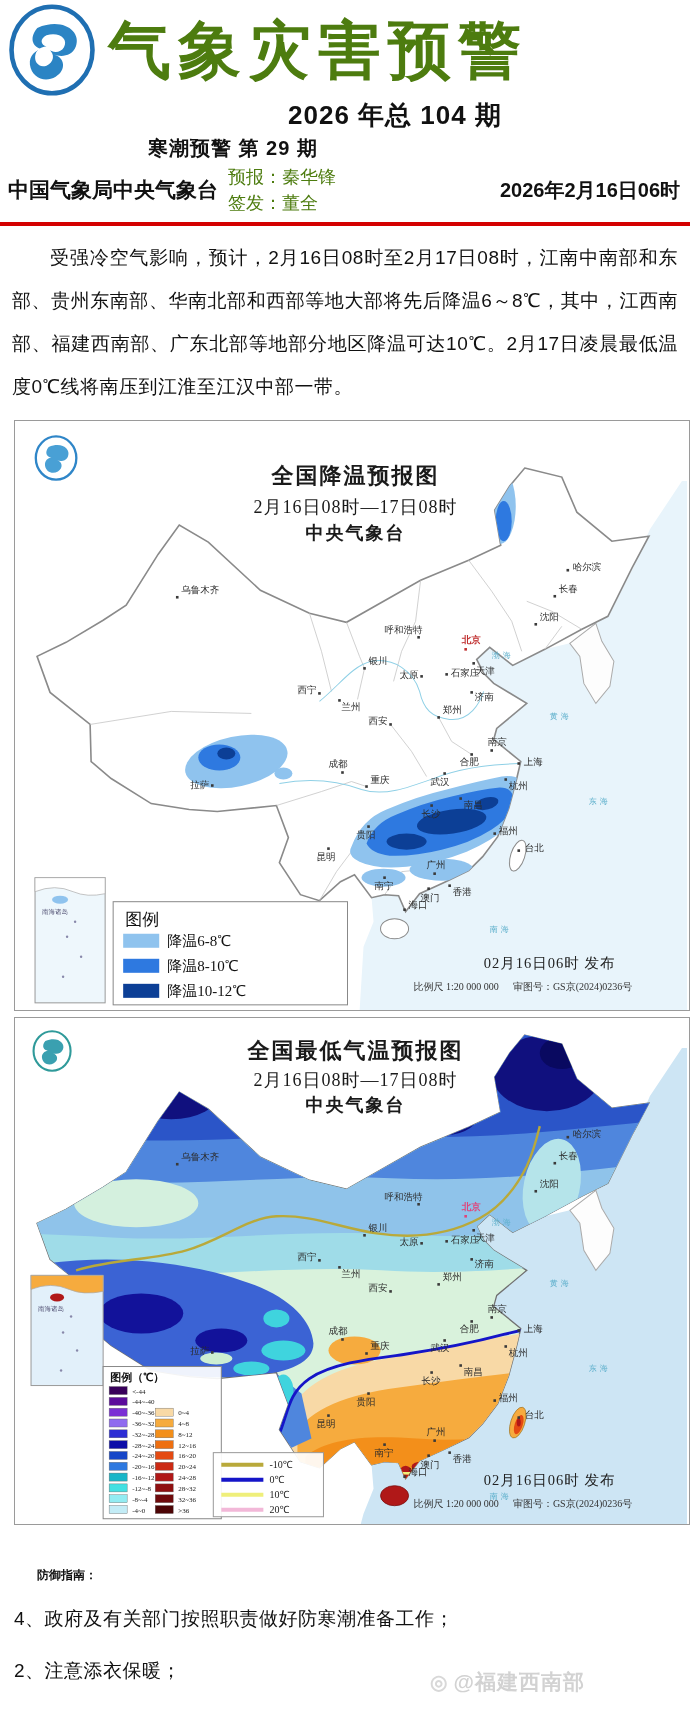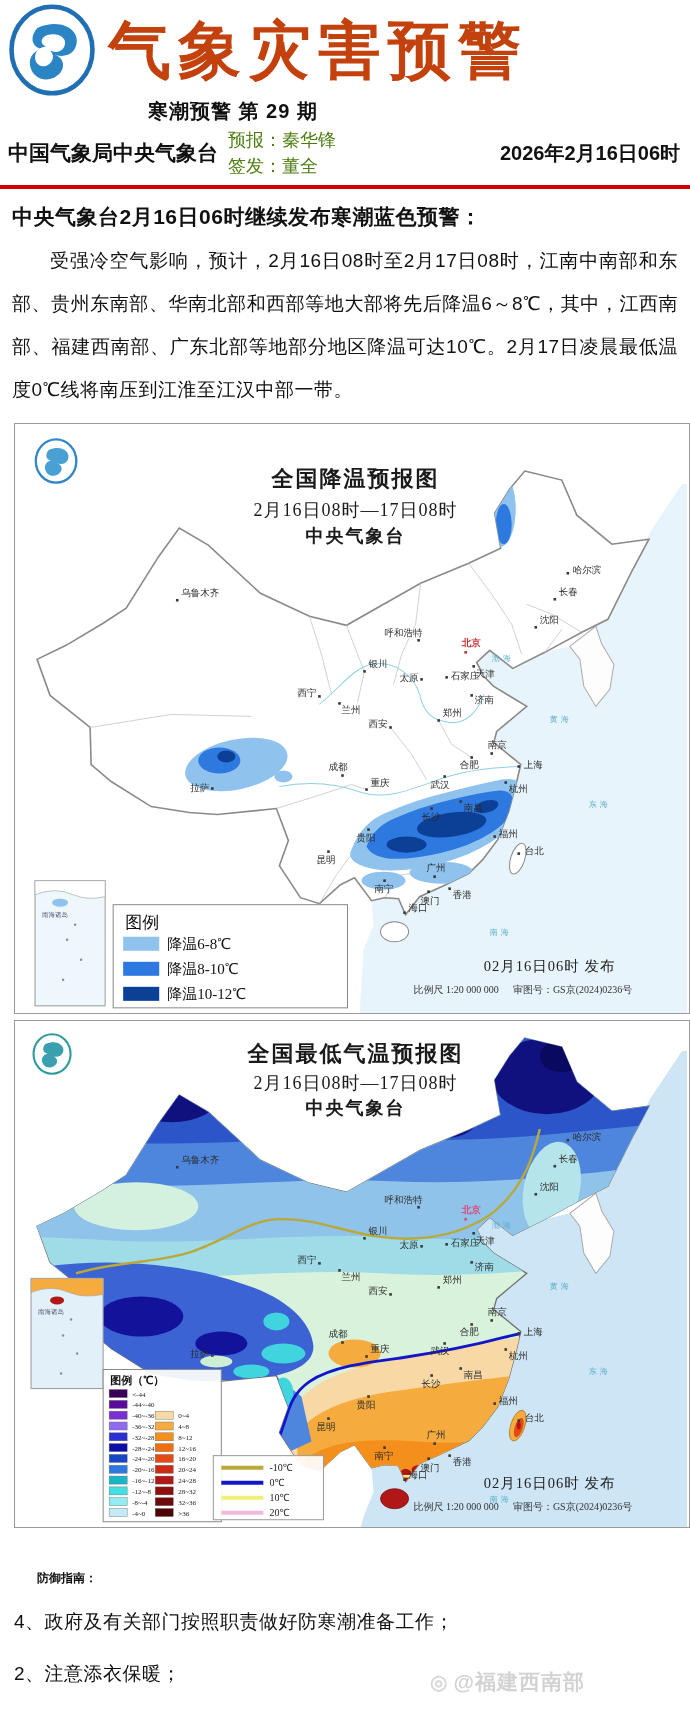--- a/index.html
+++ b/index.html
@@ -49,35 +49,35 @@
 <body>
 
 <div class="page">
 
   <div class="hdr-row">
     <svg class="logo-big" viewBox="0 0 100 100">
       <ellipse cx="50" cy="50" rx="44" ry="47" fill="#fff" stroke="#1f6fb2" stroke-width="5"></ellipse>
       <path d="M34,26 C62,14 82,30 76,46 C72,57 60,58 52,55 C64,58 66,72 54,79 C42,86 28,80 26,66 C25,56 32,50 40,49 C30,48 24,38 34,26 Z" fill="#2b84c4"></path>
       <path d="M44,34 C58,30 68,38 63,47 C59,54 50,53 46,49 C54,54 52,64 44,67 C36,70 30,63 32,55 C34,48 40,47 44,46 C38,45 36,38 44,34 Z" fill="#fff"></path>
     </svg>
-    <h1 class="main-title" style="color:#c2410c">气象灾害预警</h1>
+    <h1 class="main-title" style="color:#4d7c0f">气象灾害预警</h1>
   </div>
+  <div class="issue-line">2026 年总 104 期</div>
   <div class="bulletin-line">寒潮预警 第 29 期</div>
   <div class="meta-row">
     <span class="agency">中国气象局中央气象台</span>
     <span class="foresign">
       <span><span>预报：</span><span>秦华锋</span></span><br>
       <span><span>签发：</span><span>董全</span></span>
     </span>
     <span class="hdr-date">2026年2月16日06时</span>
   </div>
   <div class="red-rule"></div>
 
   <section class="warning">
-    <p class="headline">中央气象台2月16日06时继续发布寒潮蓝色预警：</p>
     <p class="body-text">受强冷空气影响，预计，2月16日08时至2月17日08时，江南中南部和东部、贵州东南部、华南北部和西部等地大部将先后降温6～8℃，其中，江西南部、福建西南部、广东北部等地部分地区降温可达10℃。2月17日凌晨最低温度0℃线将南压到江淮至江汉中部一带。</p>
   </section>
 
   <figure class="map-fig" style="margin-top:12px">
   <svg viewBox="0 0 673 588">
     <defs>
       <clipPath id="clip-cn1">
             <path d="M 503,17 L 540,26 L 555,61 L 590,90 L 627,85 L 610,117 L 590,157 L 586,165 L 560,178 L 523,198 L 491,214 L 468,196 L 455,208 L 462,222 L 472,232 L 505,252 L 475,277 L 472,288 L 499,310 L 495,327 L 487,357 L 476,385 L 461,405 L 447,419 L 422,431 L 398,442 L 384,460 L 377,444 L 363,443 L 350,446 L 333,423 L 319,430 L 298,449 L 279,443 L 258,411 L 267,386 L 255,354 L 196,360 L 168,358 L 130,352 L 90,327 L 70,310 L 69,273 L 29,241 L 16,205 L 45,191 L 82,169 L 105,154 L 137,103 L 158,74 L 187,91 L 239,139 L 288,162 L 325,171 L 399,129 L 447,109 L 479,94 L 473,59 L 488,35 Z"></path>
           </clipPath>
     </defs>

